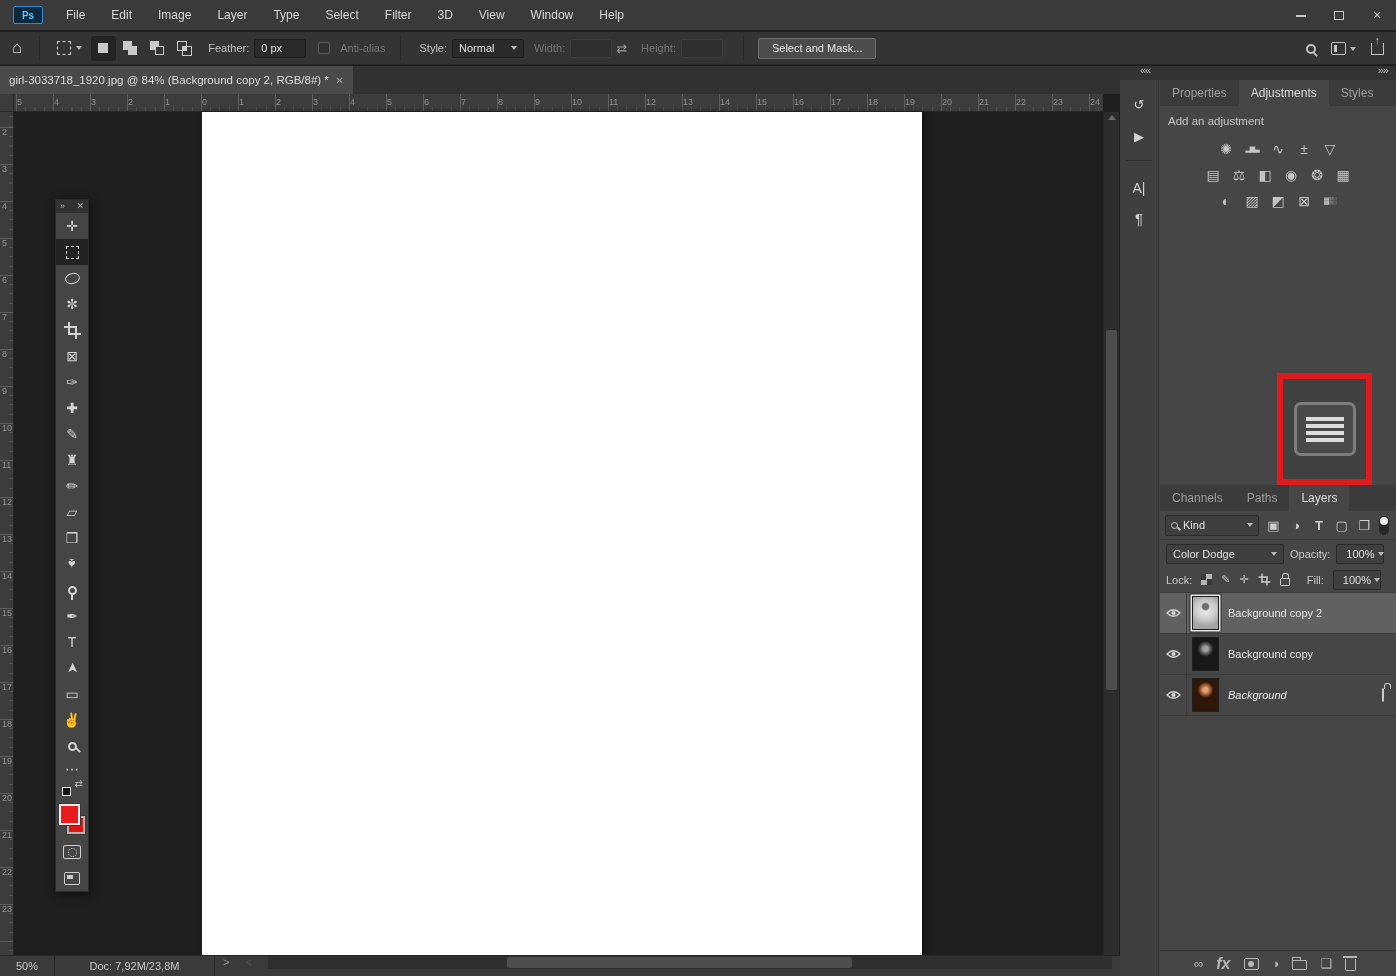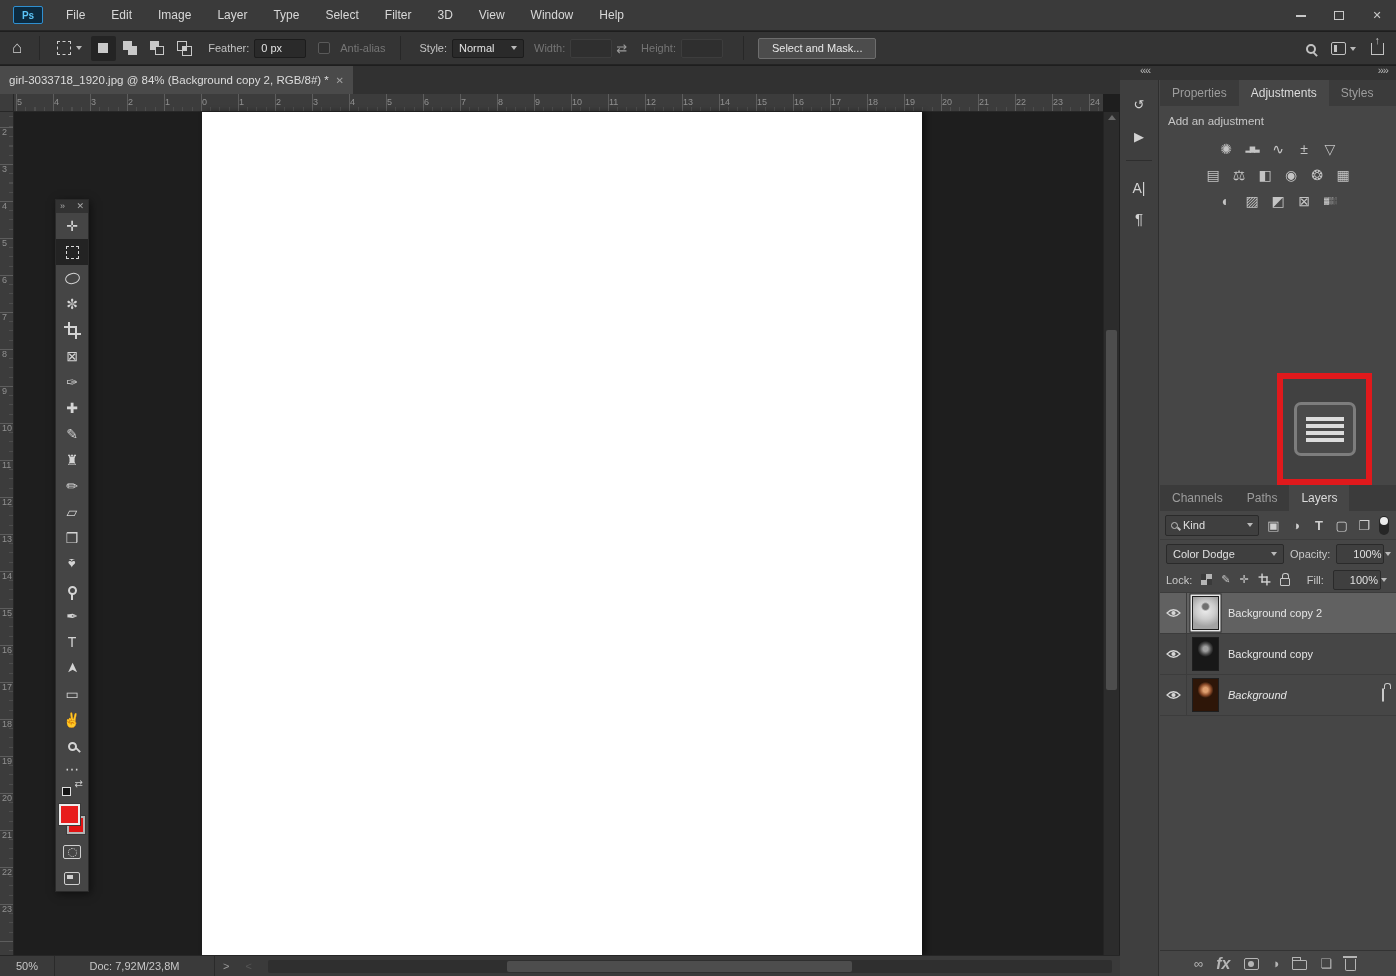--- a/index.html
+++ b/index.html
@@ -80,21 +80,21 @@
   .canvas-area{position:absolute;left:14px;top:112px;width:1089px;height:843px;background:#1e1e1e}
   .canvas{position:absolute;left:188px;top:0;width:720px;height:843px;background:#ffffff;
           box-shadow:3px 0 6px rgba(0,0,0,.45)}
 
   
   .vscroll{position:absolute;left:1103px;top:112px;width:16px;height:843px;background:#2c2c2c;border-left:1px solid #242424}
   .vcaret{position:absolute;left:4px;top:3px;width:0;height:0;border-left:4px solid transparent;
           border-right:4px solid transparent;border-bottom:5px solid #6a6a6a}
   .vthumb{position:absolute;left:2px;top:218px;width:11px;height:360px;background:#4d4d4d;border-radius:2px}
   .statusbar{position:absolute;left:0;top:955px;width:1120px;height:21px;background:#3a3a3a;
-             border-top:1px solid #262626;display:flex;align-items:center;color:#c7c7c7}
+             border-top:1px solid #262626;display:flex;color:#c7c7c7}
   .zoombox{width:55px;height:100%;line-height:20px;text-align:center;border-right:1px solid #2a2a2a}
   .docbox{width:160px;height:100%;line-height:20px;text-align:center;border-right:1px solid #2a2a2a}
   .sb-chev{padding:0 8px;color:#9a9a9a}
   .sb-chev.dim{color:#565656}
   .hscroll{flex:1;height:13px;background:#2f2f2f;margin:0 8px;border-radius:2px;position:relative}
   .hthumb{position:absolute;left:239px;top:1px;width:345px;height:11px;background:#4d4d4d;border-radius:2px}
 
   
   .toolbar{position:absolute;left:55px;top:199px;width:34px;background:#454545;border:1px solid #2a2a2a;
            box-shadow:2px 2px 8px rgba(0,0,0,.5);z-index:6}
@@ -186,21 +186,21 @@
                    transform:rotate(-45deg)}
   .fic{color:#cfcfcf;font-size:13px;width:16px;text-align:center}
   .fpill{width:10px;height:19px;border-radius:5px;background:#262626;position:relative;margin-left:auto;margin-right:2px}
   .fpill::before{content:"";position:absolute;top:1px;left:1px;width:8px;height:8px;border-radius:50%;background:#ececec}
   .lblend{height:27px;display:flex;align-items:center;padding:0 6px;gap:6px}
   .blendsel{width:118px;height:20px;background:#3f3f3f;border:1px solid #2a2a2a;border-radius:2px;display:flex;
             align-items:center;padding:0 6px;color:#e0e0e0}
   .blendsel .cdn{margin-left:auto}
   .plabel{color:#c9c9c9}
   .valsel{width:48px;height:20px;background:#3f3f3f;border:1px solid #2a2a2a;border-radius:2px;display:flex;
-          align-items:center;padding:0 16px;color:#e0e0e0;gap:3px}
+          align-items:center;padding:0 9px;color:#e0e0e0;gap:3px}
   .valsel .cdn{margin-left:auto}
   .llock{height:26px;display:flex;align-items:center;padding:0 6px;gap:9px;border-bottom:1px solid #3c3c3c}
   .lockic{color:#c0c0c0;font-size:11px;display:flex;align-items:center;justify-content:center}
   .ichk{width:11px;height:11px;background:conic-gradient(#b5b5b5 0 25%,#3a3a3a 0 50%,#b5b5b5 0 75%,#3a3a3a 0)}
   .plock{width:10px;height:8px;border:1.5px solid #c9c9c9;border-radius:1px;position:relative;margin-top:5px}
   .plock::before{content:"";position:absolute;left:1px;top:-6px;width:5px;height:5px;border:1.5px solid #c9c9c9;
                  border-bottom:none;border-radius:3px 3px 0 0}
   .lrows{position:relative}
   .lrow{height:41px;display:flex;align-items:center;border-bottom:1px solid #3c3c3c;background:#464646}
   .lrow.sel{background:#616161}

